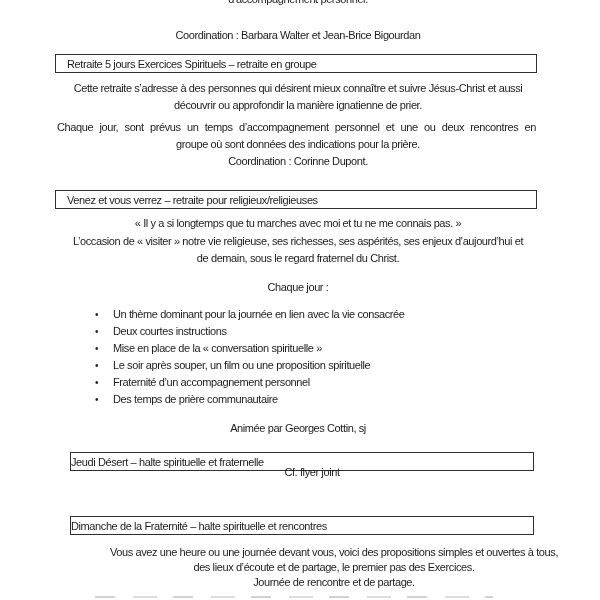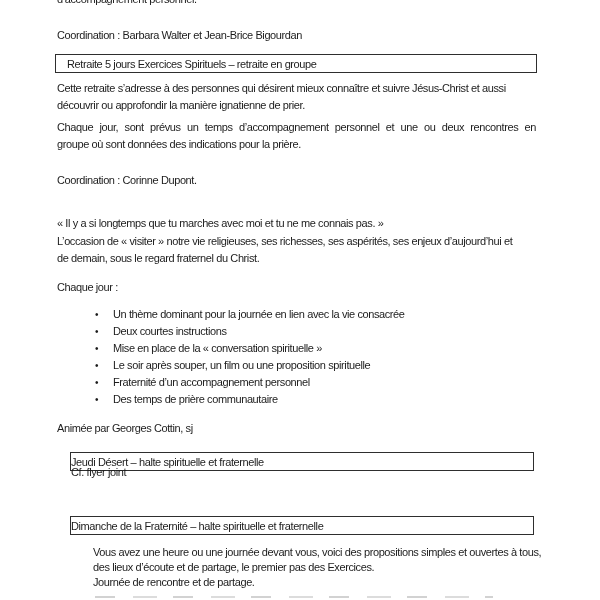--- a/index.html
+++ b/index.html
@@ -20,20 +20,21 @@
     color: #1c1c1c;
     letter-spacing: -0.4px;
   }
   .line {
     position: absolute;
     left: 57px;
     width: 482px;
     height: 17px;
     line-height: 17px;
     white-space: nowrap;
+    text-align: center;
   }
   .tight {
     height: 15px;
     line-height: 15px;
     margin-left: 36px;
   }
   .justify-full {
     white-space: normal;
     text-align: justify;
     text-align-last: justify;
@@ -101,26 +102,29 @@
   <div class="hbox wide" style="top:46px">
     <span>Retraite 5 jours Exercices Spirituels – retraite en groupe</span>
   </div>
 
   <div class="line" style="top:80px">Cette retraite s’adresse à des personnes qui désirent mieux connaître et suivre Jésus-Christ et aussi</div>
   <div class="line" style="top:97px">découvrir ou approfondir la manière ignatienne de prier.</div>
 
   <div class="line" style="top:136px">groupe où sont données des indications pour la prière.</div>
   <div class="line justify-full" style="top:119px">Chaque jour, sont prévus un temps d’accompagnement personnel et une ou deux rencontres en</div>
 
-  <div class="line" style="top:172px">Coordination : Corinne Dupont.</div>
+  <div class="line" style="top:153px">Coordination : Corinne Dupont.</div>
 
+  <div class="hbox wide" style="top:182px">
+    <span>Venez et vous verrez – retraite pour religieux/religieuses</span>
+  </div>
 
   <div class="line" style="top:215px">« Il y a si longtemps que tu marches avec moi et tu ne me connais pas. »</div>
 
-  <div class="line" style="top:233px">L’occasion de « visiter » notre vie religieuses, ses richesses, ses aspérités, ses enjeux d’aujourd’hui et</div>
+  <div class="line" style="top:233px">L’occasion de « visiter » notre vie religieuse, ses richesses, ses aspérités, ses enjeux d’aujourd’hui et</div>
   <div class="line" style="top:250px">de demain, sous le regard fraternel du Christ.</div>
 
   <div class="line" style="top:279px">Chaque jour :</div>
 
   <div class="bullet-row" style="top:306px">
     <span class="bullet-dot">•</span>
     <span>Un thème dominant pour la journée en lien avec la vie consacrée</span>
   </div>
   <div class="bullet-row" style="top:323px">
     <span class="bullet-dot">•</span>
@@ -145,21 +149,21 @@
 
   <div class="line" style="top:420px">Animée par Georges Cottin, sj</div>
 
   <div class="hbox narrow" style="top:444px">
     <span>Jeudi Désert – halte spirituelle et fraternelle</span>
   </div>
 
   <div class="line" style="top:464px; left:71px">Cf. flyer joint</div>
 
   <div class="hbox narrow" style="top:508px">
-    <span>Dimanche de la Fraternité – halte spirituelle et fraternelle</span>
+    <span>Dimanche de la Fraternité – halte spirituelle et rencontres</span>
   </div>
 
   <div class="line tight" style="top:545px">Vous avez une heure ou une journée devant vous, voici des propositions simples et ouvertes à tous,</div>
   <div class="line tight" style="top:560px">des lieux d’écoute et de partage, le premier pas des Exercices.</div>
   <div class="line tight" style="top:575px">Journée de rencontre et de partage.</div>
 
   <div class="bottom-remnant"></div>
 
 </div>
 

